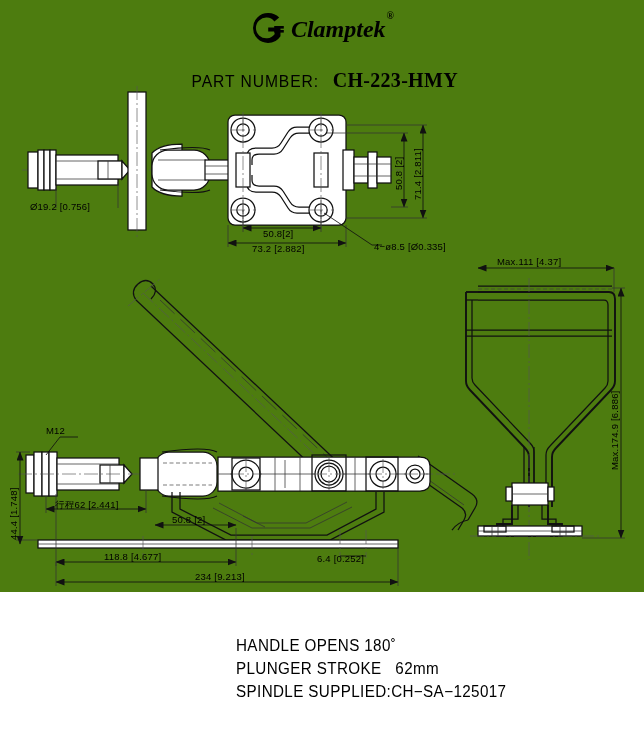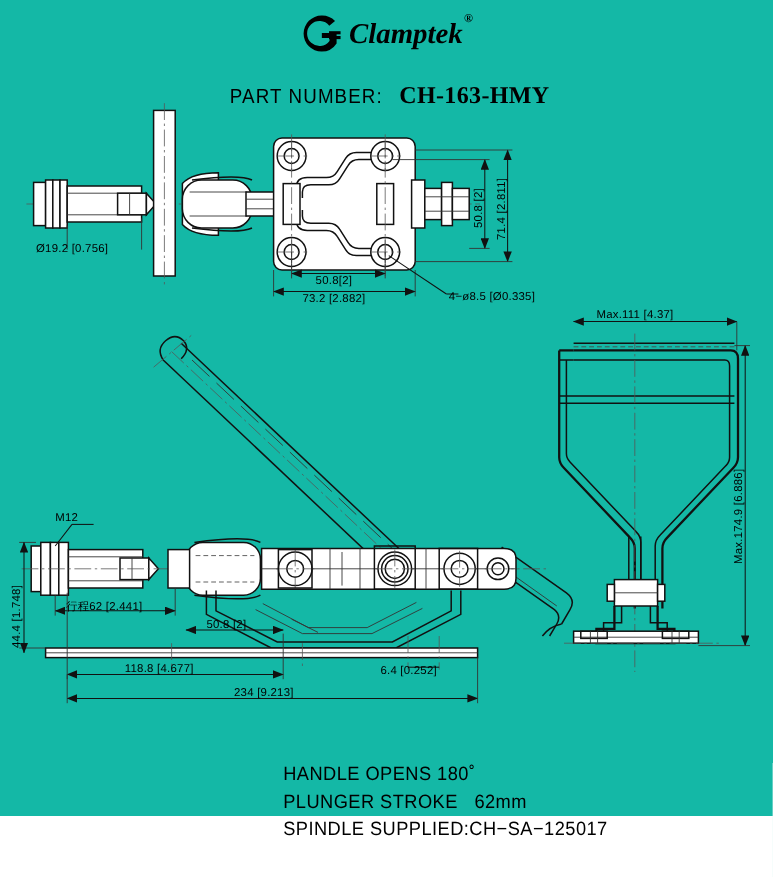--- a/index.html
+++ b/index.html
@@ -14,22 +14,22 @@
     position: relative;
     font-family: "Liberation Sans", sans-serif;
     color: #000000;
     overflow: hidden;
   }
 
   #sheet {
     position: absolute;
     left: 0; top: 0;
     width: 644px;
-    height: 680px;
-    background: #14b8a6;
+    height: 592px;
+    background: #4d7c0f;
   }
 
   
   .header {
     position: absolute;
     left: 0;
     top: 8px;
     width: 644px;
     text-align: center;
   }
@@ -120,21 +120,21 @@
         <svg width="34" height="34" viewBox="0 0 34 34">
           <path d="M17 2 A15 15 0 1 0 17 32 A15 15 0 0 0 29.5 25.2 L29.5 16.4 L17.2 16.4 L17.2 20.6 L23.6 20.6 L23.6 23.2 A10.4 10.4 0 1 1 23.4 10.4 L28.2 6.6 A15 15 0 0 0 17 2 Z" fill="#000000"></path>
           <rect x="23.2" y="15.0" width="9.6" height="2.6" fill="#000000"></rect>
           <rect x="23.2" y="19.0" width="9.6" height="2.6" fill="#000000"></rect>
         </svg>
       </span>
       <span class="brand-name"><span>Clamptek</span><span class="brand-reg">®</span></span>
     </div>
     <div class="partline">
       <span class="part-label">PART NUMBER:</span>
-      <span class="part-value">CH-163-HMY</span>
+      <span class="part-value">CH-223-HMY</span>
     </div>
   </div>
 
   <svg id="drawing" viewBox="0 0 644 731">
     <defs>
       <style>
         .o  { fill:none; stroke:#111; stroke-width:1.25; }          /* outline */
         .om { fill:none; stroke:#111; stroke-width:1.9; }           /* heavy outline */
         .t  { fill:none; stroke:#333; stroke-width:0.75; }          /* thin line */
         .c  { fill:none; stroke:#555; stroke-width:0.65; stroke-dasharray:14 3 2 3; } /* center */

